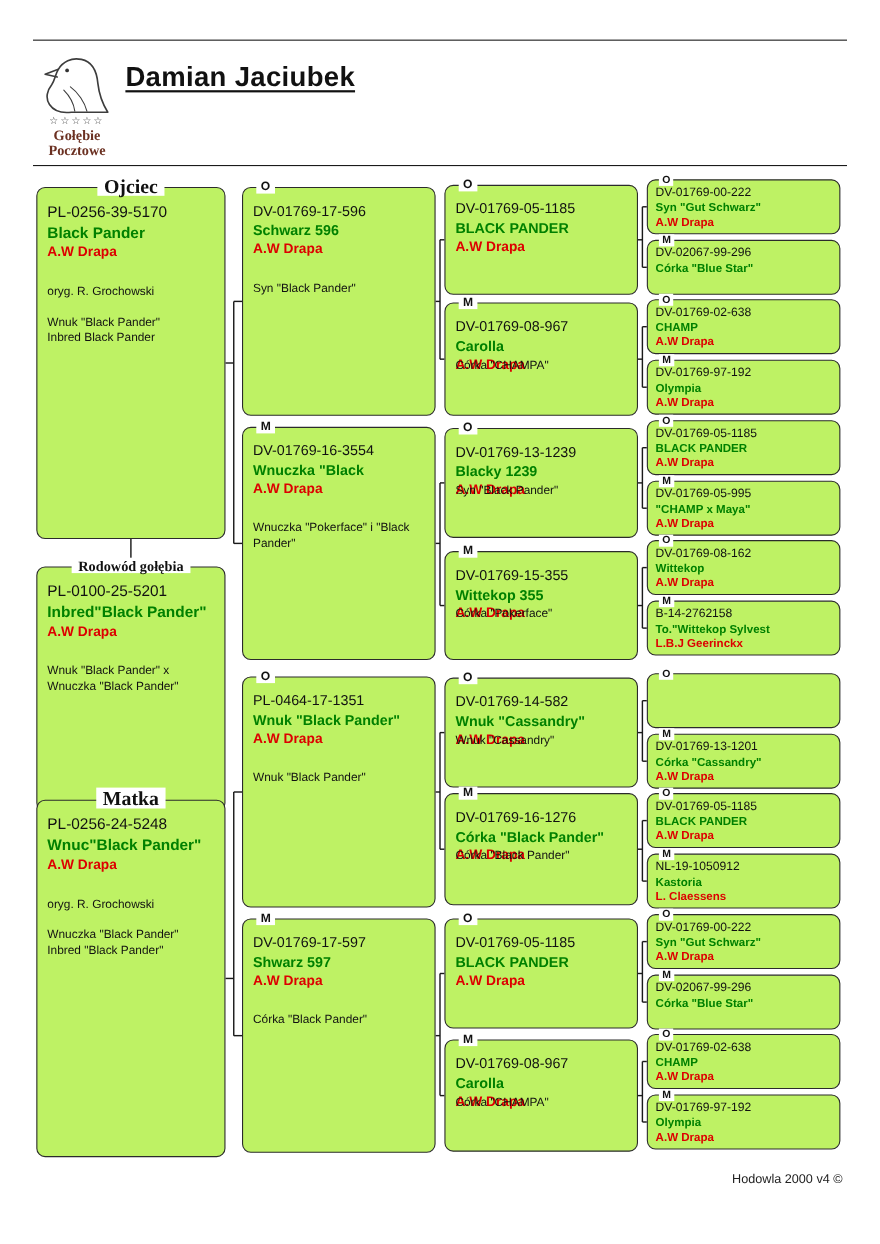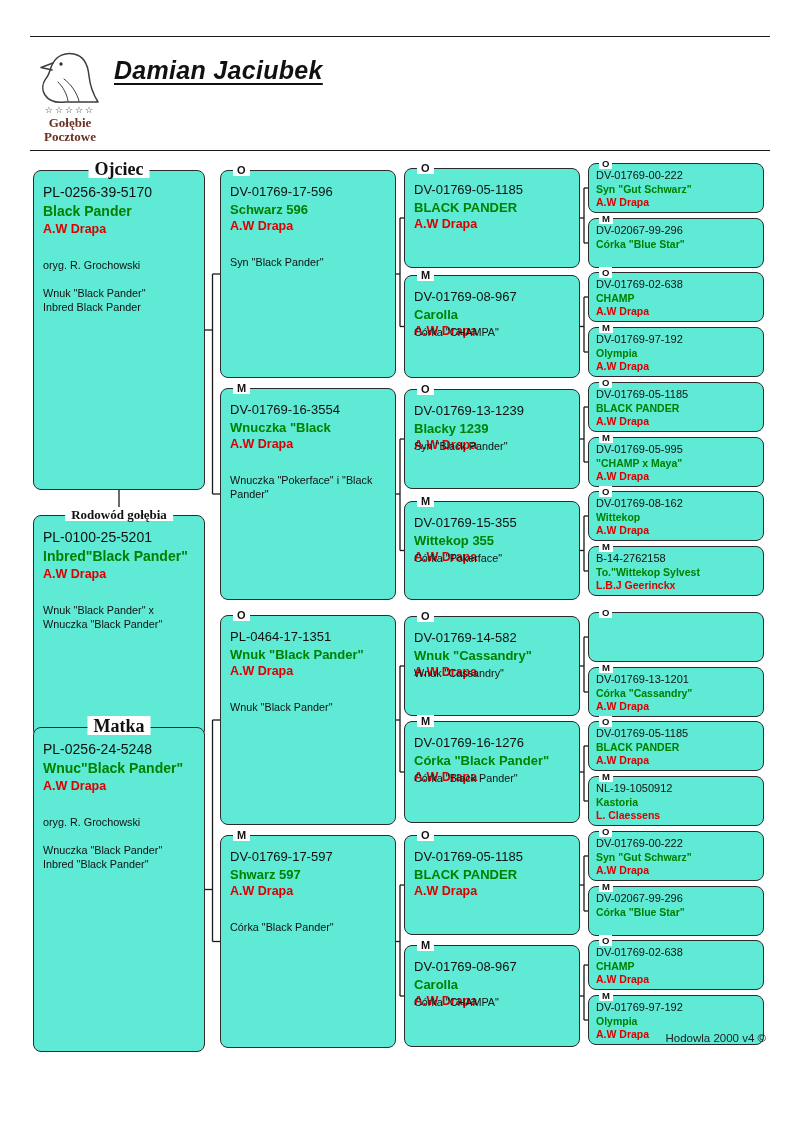--- a/index.html
+++ b/index.html
@@ -8,41 +8,41 @@
   .page{position:relative;width:800px;height:1131px;background:#fff;color:#111;
         font-family:"Liberation Sans",sans-serif;overflow:hidden;}
   .rule{position:absolute;left:30px;width:740px;height:0;border-top:1.6px solid #1a1a1a;}
   .rule-top{top:36px;}
   .rule-header{top:150px;}
   .logo{position:absolute;left:30px;top:50px;width:80px;text-align:center;}
   .logo svg{display:block;margin:0 auto 1px;}
   .stars{font-size:9px;letter-spacing:2px;color:#3a3a3a;line-height:1.2;white-space:nowrap;}
   .cap{font-family:"Liberation Serif",serif;font-weight:bold;font-size:13px;line-height:1.08;color:var(--logo);}
   .title{position:absolute;left:114px;top:56px;font-size:25px;font-weight:bold;letter-spacing:.3px;
-         text-decoration:underline;text-decoration-thickness:2px;text-underline-offset:4px;font-style:italic;}
+         text-decoration:underline;text-decoration-thickness:2px;text-underline-offset:4px;}
   .tree{position:absolute;left:0;top:0;width:800px;height:1131px;}
   .tree>svg{position:absolute;left:0;top:0;}
-  .box{position:absolute;border:1.4px solid #2b2b2b;border-radius:8px;background:#5eead4;}
+  .box{position:absolute;border:1.4px solid #2b2b2b;border-radius:8px;background:#bef264;}
   .tag,.tag-title{position:absolute;background:#fff;font-weight:bold;color:#111;line-height:1;}
   .tag{top:-7px;left:12px;padding:1px 4px 0;font-size:11px;}
   .g4 .tag{font-size:9.5px;top:-6px;left:10px;padding:1px 3px 0;}
   .tag-title{top:-12px;left:50%;transform:translateX(-50%);padding:1px 6px 0;white-space:nowrap;
              font-family:"Liberation Serif",serif;font-size:18px;}
   .tag-title.small{font-size:13px;top:-9px;}
   .inner{position:relative;padding:12px 9px 6px;}
   .ring{font-weight:normal;font-size:13px;line-height:1.35;}
   .name{font-weight:bold;font-size:13px;line-height:1.35;color:var(--green);}
   .owner{font-weight:bold;font-size:12.5px;line-height:1.35;color:var(--red);}
   .desc{font-size:10.8px;line-height:1.32;margin-top:20px;white-space:pre-line;color:#111;}
   .g1 .ring,.g1 .name{font-size:14px;}
   .g3 .desc{position:absolute;left:9px;bottom:7px;margin-top:0;}
   .g4 .inner{padding:5px 7px 2px;}
   .g4 .ring{font-size:11px;line-height:1.24;}
   .g4 .name,.g4 .owner{font-size:10.5px;line-height:1.24;}
-  .footer{position:absolute;top:1032px;right:34px;font-size:11.5px;color:#222;margin-left:48px;}
+  .footer{position:absolute;top:1066px;right:34px;font-size:11.5px;color:#222;margin-left:48px;}
 </style>
 </head>
 <body>
 
 <div class="page">
   <div class="rule rule-top"></div>
 
   <div class="logo">
     <svg width="72" height="54" viewBox="0 0 72 54">
       <g fill="none" stroke="#3d3d3d" stroke-width="1.5" stroke-linejoin="round" stroke-linecap="round">

